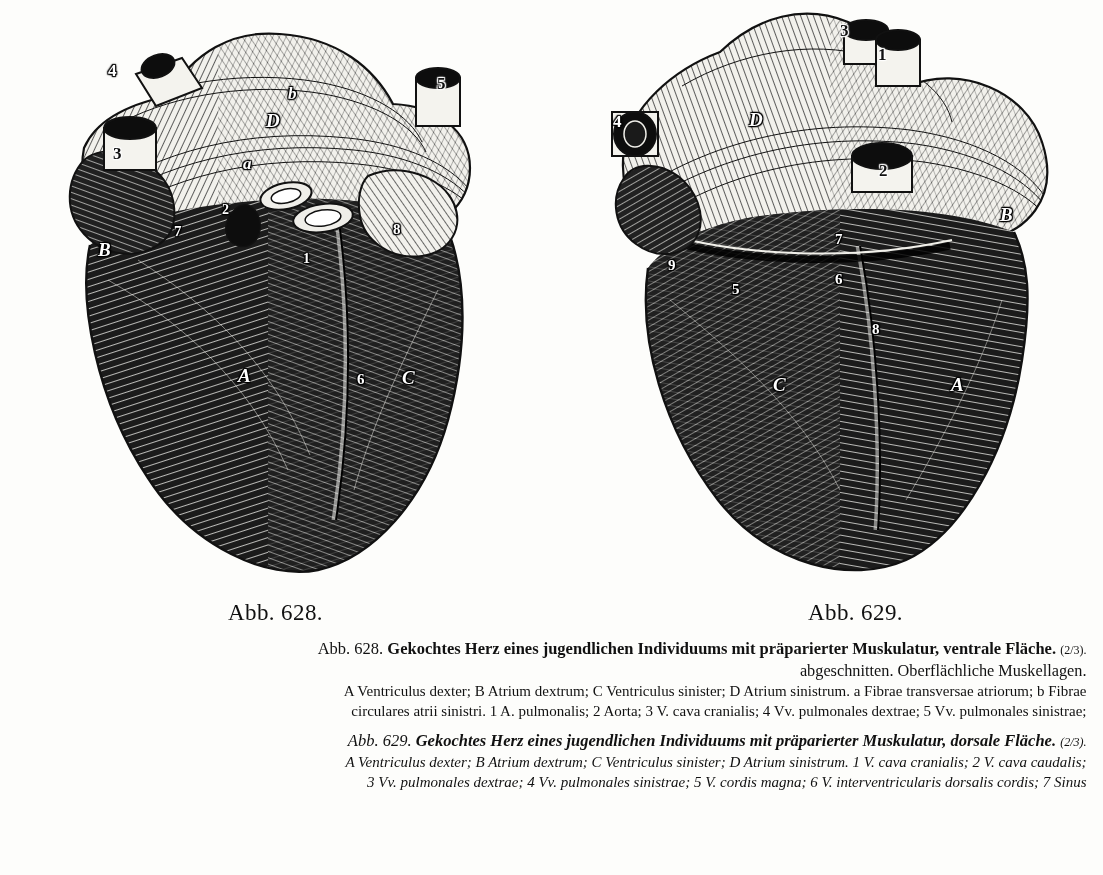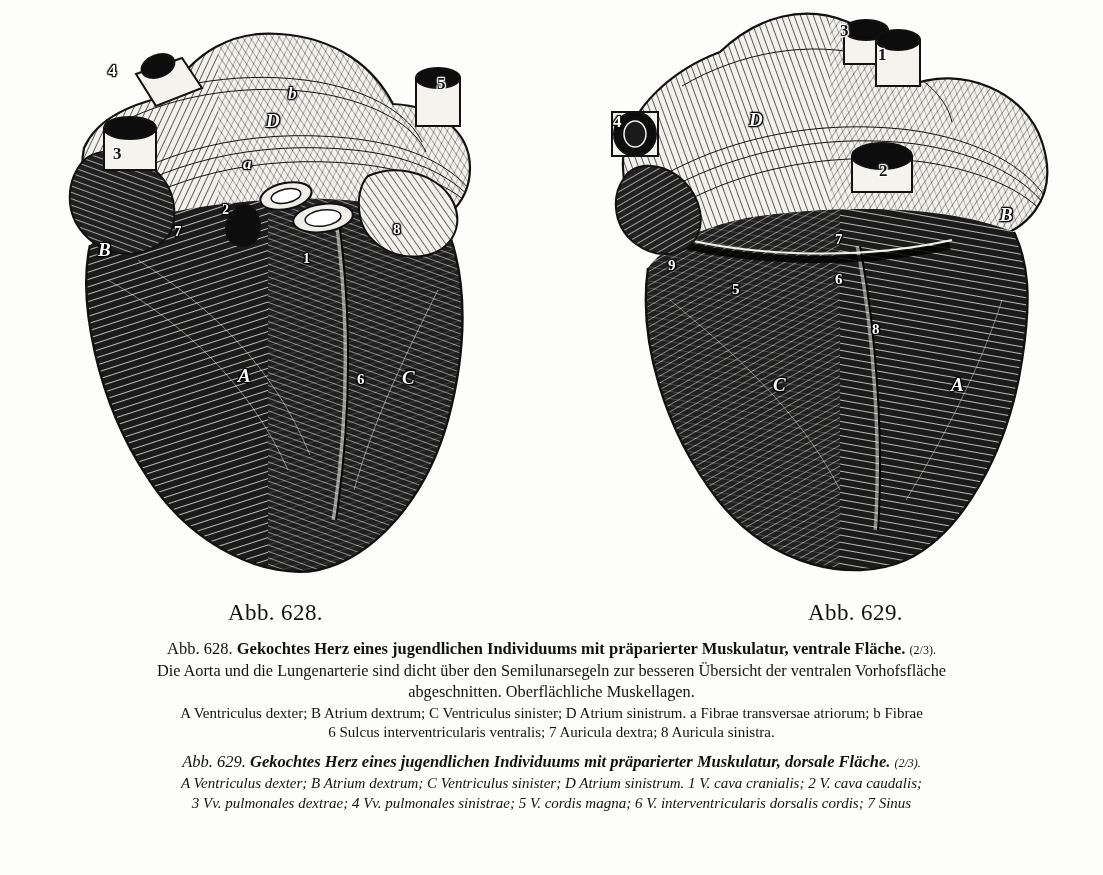--- a/index.html
+++ b/index.html
@@ -70,21 +70,21 @@
     position: absolute;
     font-size: 23px;
     letter-spacing: .4px;
   }
   #fig-no-left  { left: 228px; top: 0; }
   #fig-no-right { left: 808px; top: 0; }
 
   .caption-block {
     width: 1070px;
     margin: 7px auto;
-    text-align: center;
+    text-align: right;
     font-size: 16.5px;
     line-height: 1.27;
   }
   .cap-title {
     font-weight: bold;
     font-size: 16.5px;
     margin-top: 7px;
   }
   .cap-title .plain { font-weight: normal; }
   .cap-body {
@@ -335,24 +335,23 @@
     <div class="fig-no" id="fig-no-left">Abb. 628.</div>
     <div class="fig-no" id="fig-no-right">Abb. 629.</div>
   </div>
 
   <div class="caption-block">
     <div class="cap-title">
       <span class="plain">Abb. 628.</span>
       <span>Gekochtes Herz eines jugendlichen Individuums mit präparierter Muskulatur, ventrale Fläche.</span>
       <span class="plain frac">(2/3).</span>
     </div>
-    <div class="cap-body">Die Aorta und die Lungenarterie sind dicht über den Semilunarsegeln zur besseren Übersicht der ventralen Vorhofsfläche</div>
     <div class="cap-body">abgeschnitten. Oberflächliche Muskellagen.</div>
     <div class="cap-legend">A Ventriculus dexter; B Atrium dextrum; C Ventriculus sinister; D Atrium sinistrum. a Fibrae transversae atriorum; b Fibrae</div>
-    <div class="cap-legend">6 Sulcus interventricularis ventralis; 7 Auricula dextra; 8 Auricula sinistra.</div>
+    <div class="cap-legend">circulares atrii sinistri. 1 A. pulmonalis; 2 Aorta; 3 V. cava cranialis; 4 Vv. pulmonales dextrae; 5 Vv. pulmonales sinistrae;</div>
   </div>
 
   <div class="caption-block gap-lg">
     <div class="cap-title">
       <span class="plain">Abb. 629.</span>
       <span>Gekochtes Herz eines jugendlichen Individuums mit präparierter Muskulatur, dorsale Fläche.</span>
       <span class="plain frac">(2/3).</span>
     </div>
     <div class="cap-legend">A Ventriculus dexter; B Atrium dextrum; C Ventriculus sinister; D Atrium sinistrum. 1 V. cava cranialis; 2 V. cava caudalis;</div>
     <div class="cap-legend">3 Vv. pulmonales dextrae; 4 Vv. pulmonales sinistrae; 5 V. cordis magna; 6 V. interventricularis dorsalis cordis; 7 Sinus</div>

